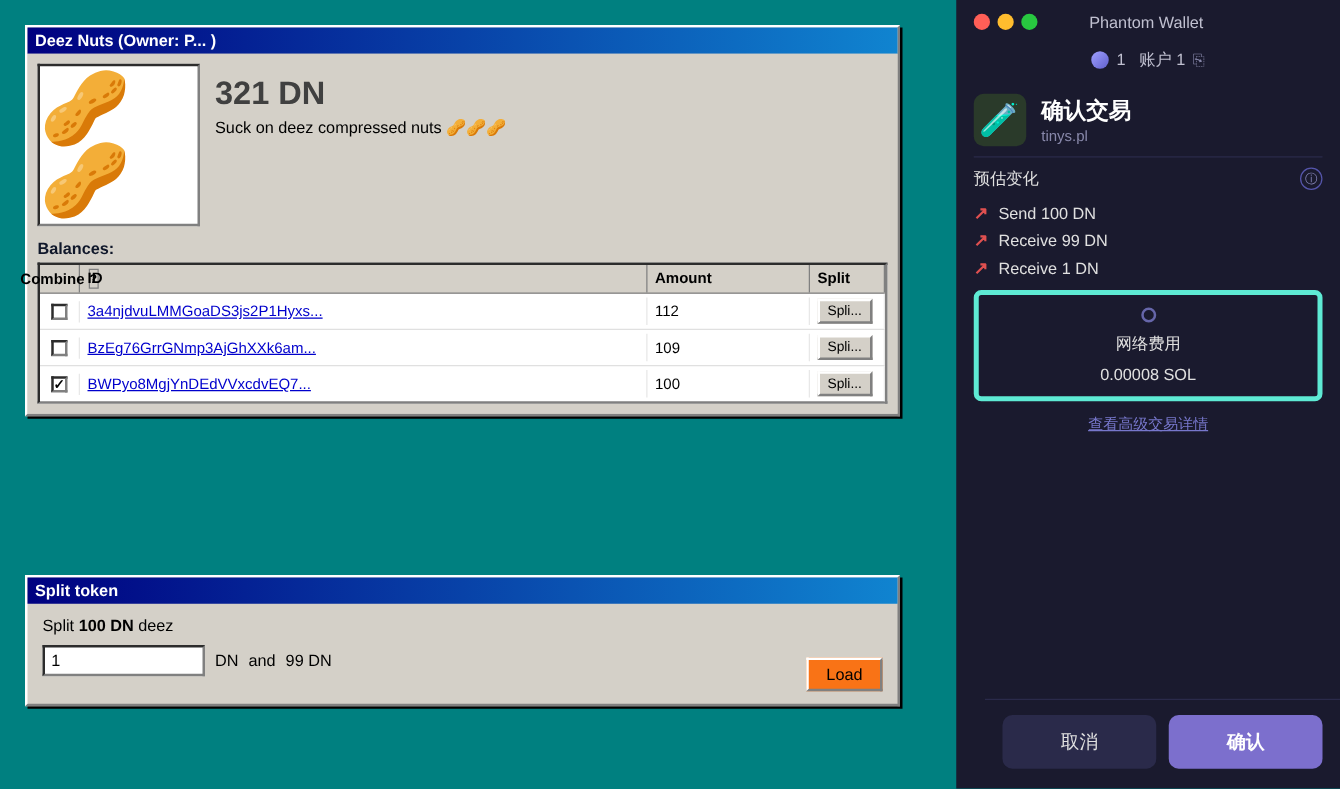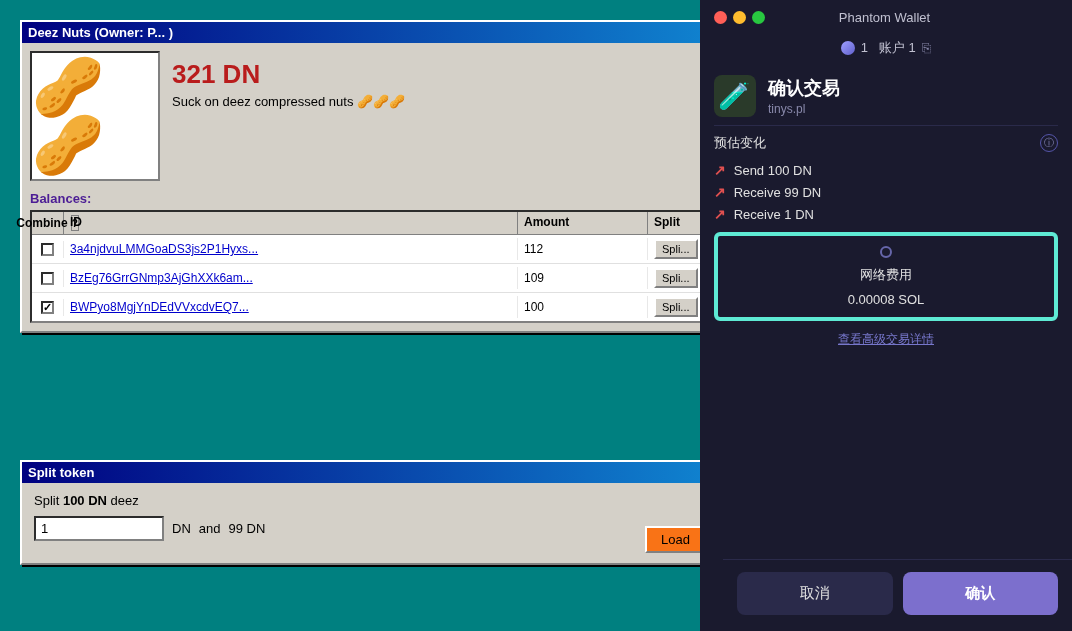--- a/index.html
+++ b/index.html
@@ -60,34 +60,34 @@
       flex-shrink: 0;
     }
 
     .nft-info {
       padding-top: 8px;
     }
 
     .nft-title {
       font-size: 26px;
       font-weight: bold;
-      color: #b91c1c;
+      color: #404040;
     }
 
     .nft-desc {
       font-size: 13px;
       color: #000;
       margin-top: 4px;
     }
 
     .balances-label {
       font-size: 13px;
       font-weight: bold;
       margin-bottom: 4px;
-      color: #4c1d95;
+      color: #0f172a;
     }
 
     .table-wrapper {
       background: white;
       border: 2px inset #808080;
     }
 
     .table-header {
       display: grid;
       grid-template-columns: 32px 1fr 130px 60px;
@@ -241,21 +241,21 @@
       font-size: 13px;
       font-family: inherit;
       cursor: pointer;
     }
 
     
     .phantom-panel {
       position: absolute;
       top: 0;
       right: 0;
-      width: 372px;
+      width: 307px;
       height: 631px;
       background: #1a1a2e;
       color: #e8e8e8;
       display: flex;
       flex-direction: column;
       border-radius: 0 0 0 0;
     }
 
     .phantom-traffic-lights {
       display: flex;

